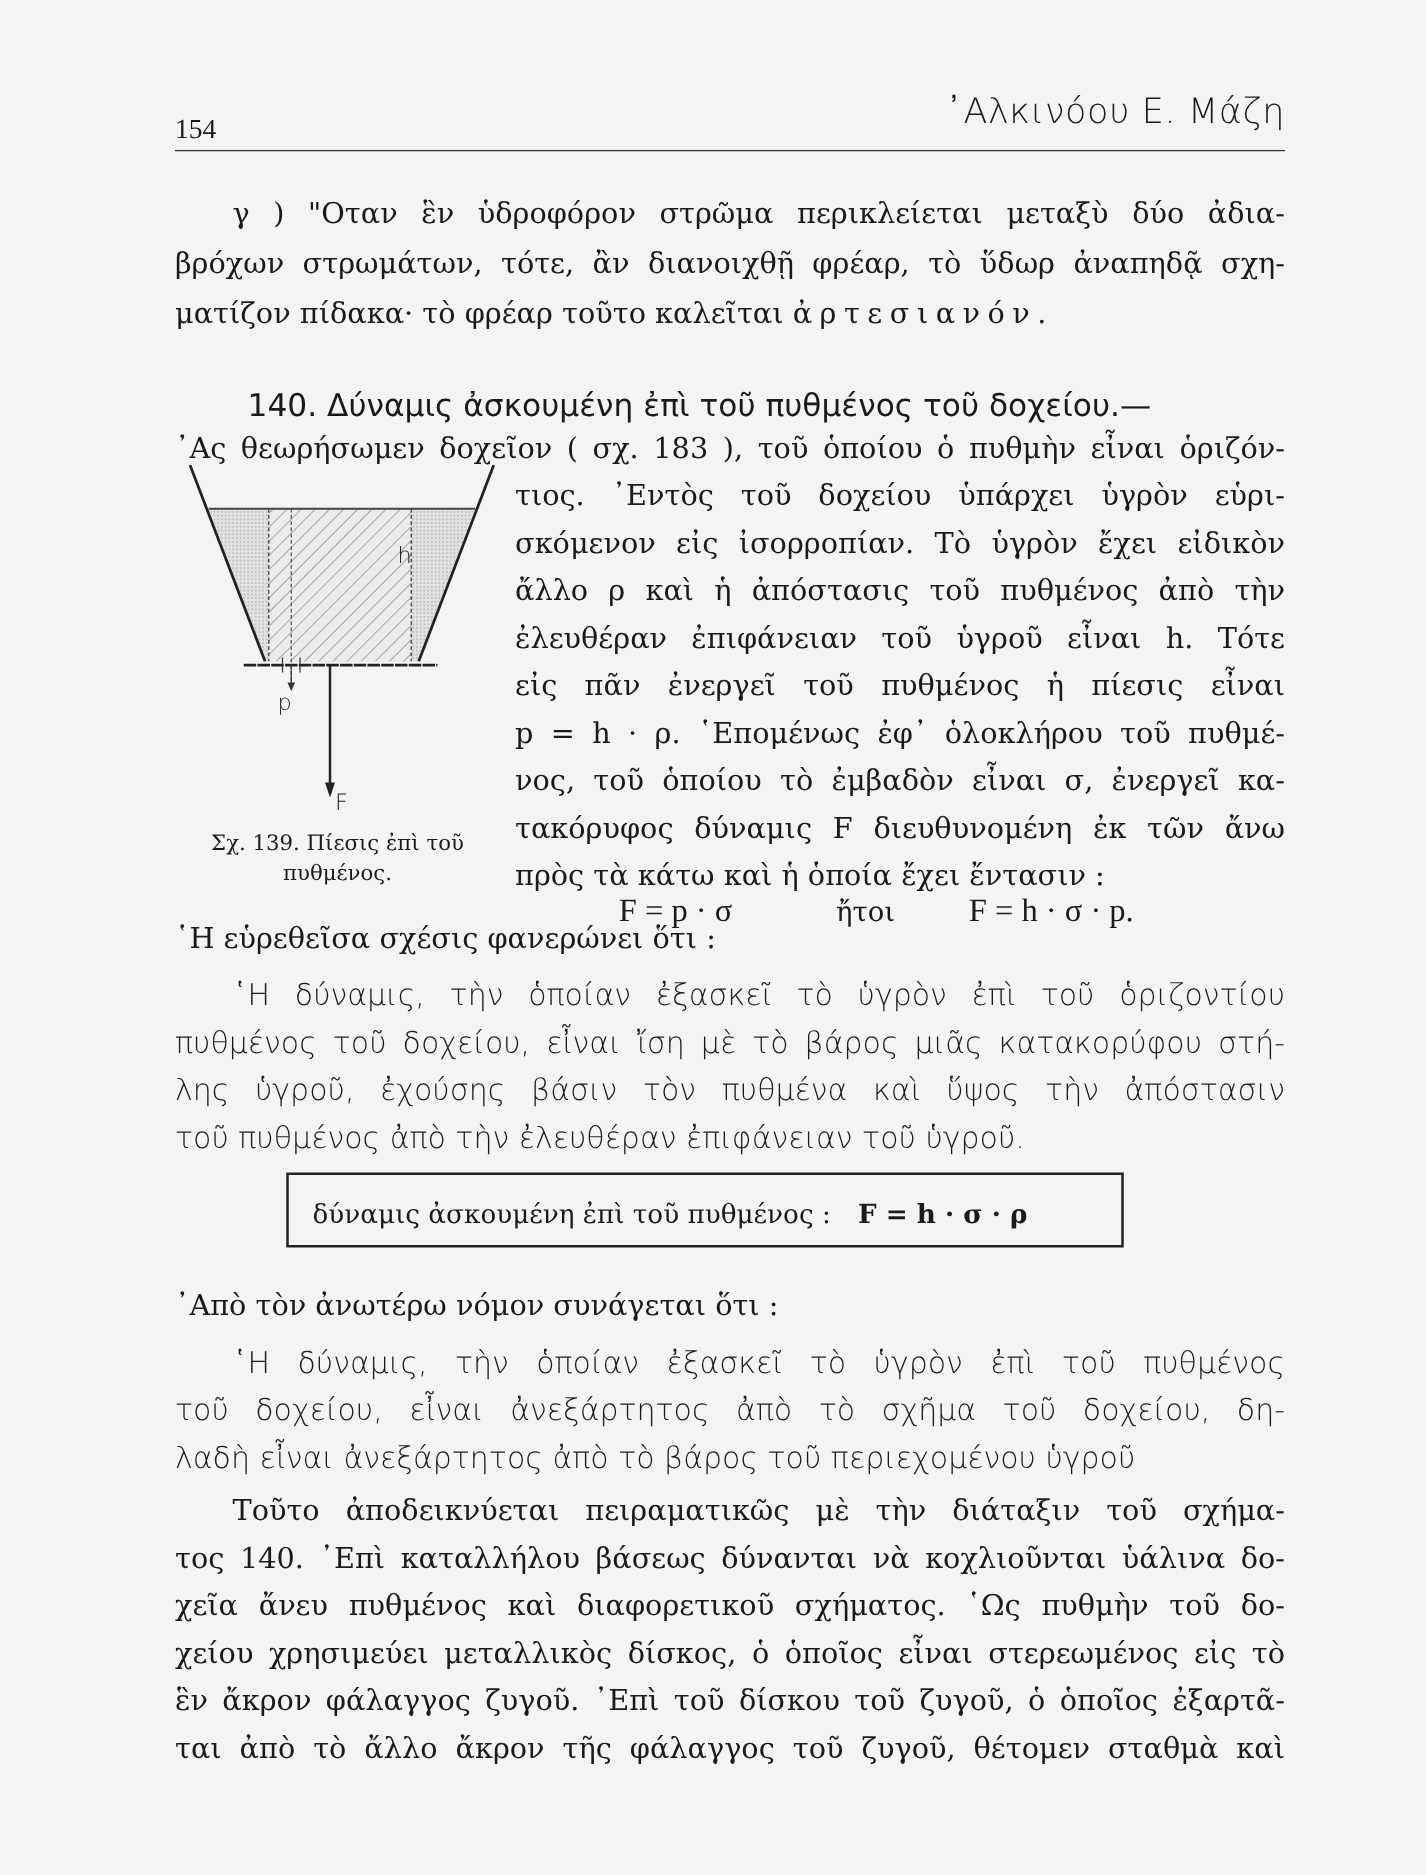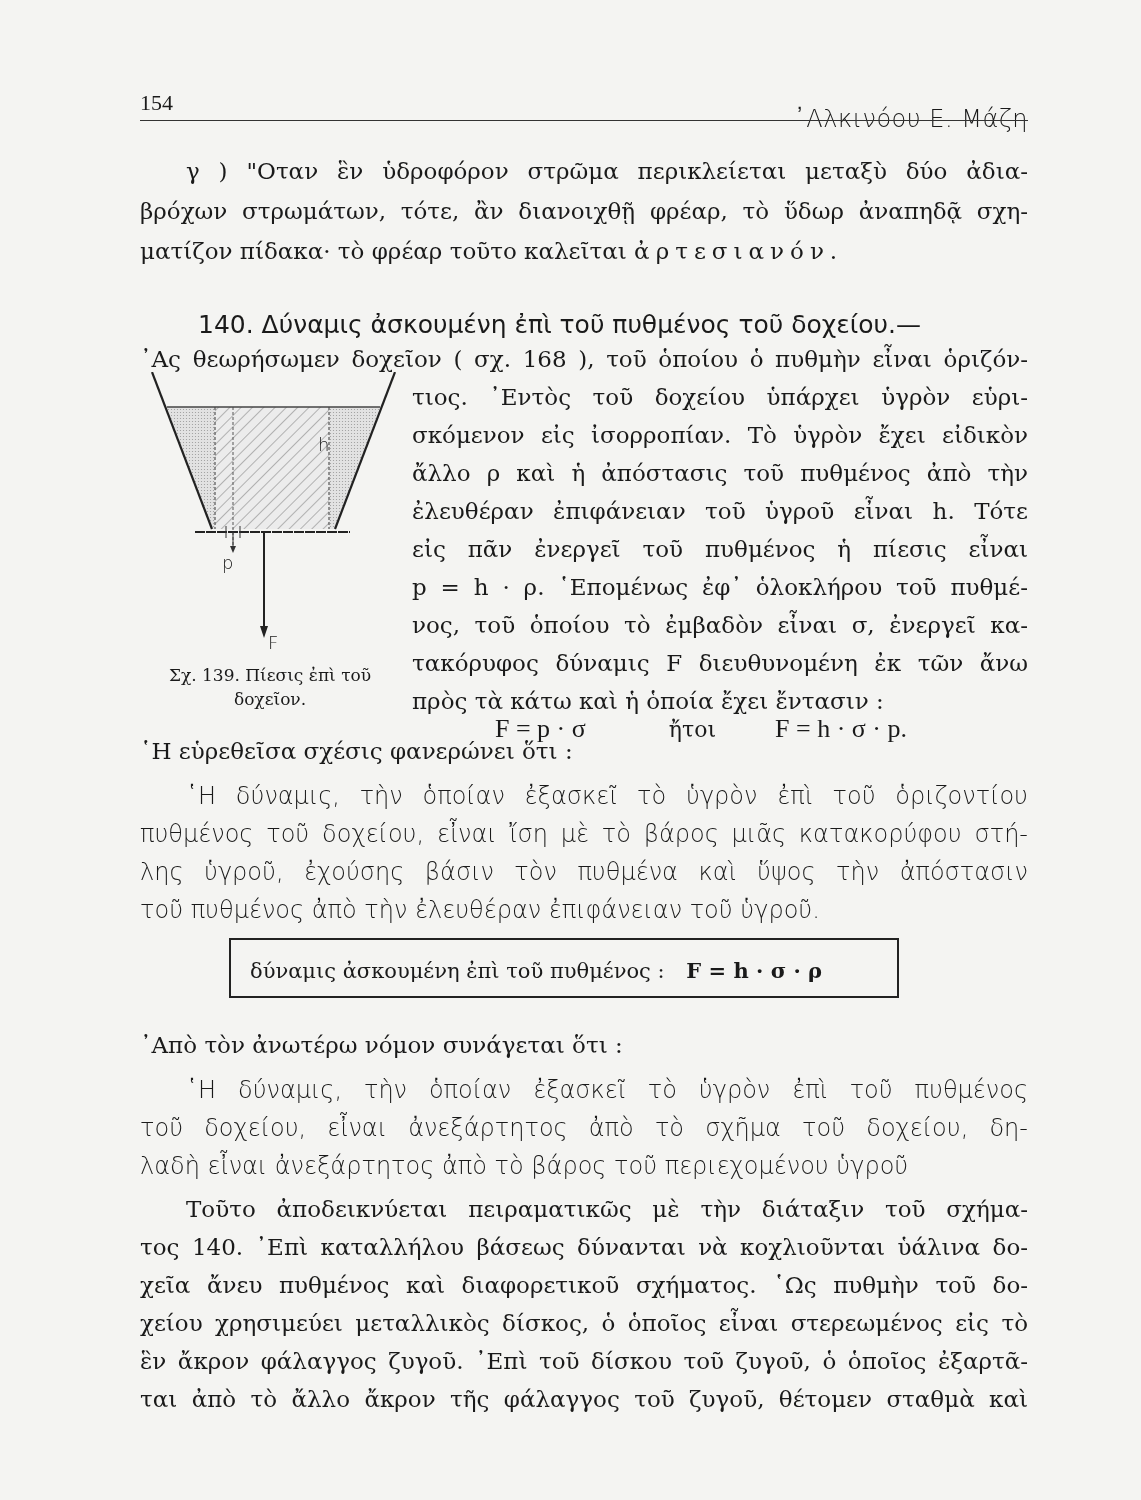--- a/index.html
+++ b/index.html
@@ -6,21 +6,21 @@
   body {
     width: 1141px; height: 1500px;
     background: #f4f4f2;
     position: relative;
     overflow: hidden;
     color: #1a1a1a;
     font-family: "DejaVu Serif", serif;
   }
   .abs { position: absolute; }
   .header-num { left: 140px; top: 90px; font-size: 22px; font-family: "Liberation Serif", serif; }
-  .header-author { right: 113px; top: 105px; font-size: 24px; font-family: "DejaVu Sans", sans-serif; font-weight: 300; letter-spacing: 0.5px; }
+  .header-author { right: 113px; top: 72px; font-size: 28px; font-family: "DejaVu Sans", sans-serif; font-weight: 300; letter-spacing: 0.5px; }
   .header-rule { left: 140px; top: 120px; width: 888px; height: 0; border-top: 1.5px solid #333; }
   .line {
     position: absolute; white-space: nowrap;
     font-family: "DejaVu Serif", serif; font-size: 23px;
     text-align: justify; text-align-last: justify;
   }
   .sans { font-family: "DejaVu Sans", sans-serif; font-weight: 300; }
   .heading { font-family: "DejaVu Sans", sans-serif; font-size: 25px; }
   .spaced { letter-spacing: 6px; }
   .caption { font-size: 17px; text-align: center; font-family: "DejaVu Serif", serif; }
@@ -41,21 +41,21 @@
 <div class="abs header-rule"></div>
 
 <div class="line" style="left:186px; top:158px; width:842px;">γ ) "Οταν ἓν ὑδροφόρον στρῶμα περικλείεται μεταξὺ δύο ἀδια-</div>
 <div class="line" style="left:140px; top:198px; width:888px;">βρόχων στρωμάτων, τότε, ἂν διανοιχθῇ φρέαρ, τὸ ὕδωρ ἀναπηδᾷ σχη-</div>
 <div class="line" style="left:140px; top:238px; text-align:left; text-align-last:left;">
   <span>ματίζον πίδακα· τὸ φρέαρ τοῦτο καλεῖται</span>
   <span class="spaced">ἀρτεσιανόν.</span>
 </div>
 
 <div class="line heading" style="left:198px; top:310px; text-align:left; text-align-last:left;">140. Δύναμις ἀσκουμένη ἐπὶ τοῦ πυθμένος τοῦ δοχείου.—</div>
-<div class="line" style="left:140px; top:346px; width:888px;">᾿Ας θεωρήσωμεν δοχεῖον ( σχ. 168 ), τοῦ ὁποίου ὁ πυθμὴν εἶναι ὁριζόν-</div>
+<div class="line" style="left:140px; top:346px; width:888px;">᾿Ας θεωρήσωμεν δοχεῖον ( σχ. 183 ), τοῦ ὁποίου ὁ πυθμὴν εἶναι ὁριζόν-</div>
 
 <div class="line" style="left:412px; top:384px; width:616px;">τιος. ᾿Εντὸς τοῦ δοχείου ὑπάρχει ὑγρὸν εὑρι-</div>
 <div class="line" style="left:412px; top:422px; width:616px;">σκόμενον εἰς ἰσορροπίαν. Τὸ ὑγρὸν ἔχει εἰδικὸν</div>
 <div class="line" style="left:412px; top:460px; width:616px;">ἄλλο ρ καὶ ἡ ἀπόστασις τοῦ πυθμένος ἀπὸ τὴν</div>
 <div class="line" style="left:412px; top:498px; width:616px;">ἐλευθέραν ἐπιφάνειαν τοῦ ὑγροῦ εἶναι h. Τότε</div>
 <div class="line" style="left:412px; top:536px; width:616px;">εἰς πᾶν ἐνεργεῖ τοῦ πυθμένος ἡ πίεσις εἶναι</div>
 <div class="line" style="left:412px; top:574px; width:616px;">p = h · ρ. ῾Επομένως ἐφ᾿ ὁλοκλήρου τοῦ πυθμέ-</div>
 <div class="line" style="left:412px; top:612px; width:616px;">νος, τοῦ ὁποίου τὸ ἐμβαδὸν εἶναι σ, ἐνεργεῖ κα-</div>
 <div class="line" style="left:412px; top:650px; width:616px;">τακόρυφος δύναμις F διευθυνομένη ἐκ τῶν ἄνω</div>
 <div class="line" style="left:412px; top:688px; text-align:center; text-align-last:left;">πρὸς τὰ κάτω καὶ ἡ ὁποία ἔχει ἔντασιν :</div>
@@ -103,21 +103,21 @@
 
     <line x1="124" y1="160" x2="124" y2="262" stroke="#222" stroke-width="2"></line>
     <polygon points="120,254 128,254 124,266" fill="#222"></polygon>
   </svg>
   <span class="abs sans" style="left:178px; top:62px; font-size:18px;">h</span>
   <span class="abs sans" style="left:82px; top:180px; font-size:18px;">p</span>
   <span class="abs sans" style="left:128px; top:260px; font-size:18px;">F</span>
 </div>
 <div class="abs caption" style="left:140px; top:665px; width:260px;">
   <div>Σχ. 139. Πίεσις ἐπὶ τοῦ</div>
-  <div style="margin-top:4px;">δοχεῖον.</div>
+  <div style="margin-top:4px;">πυθμένος.</div>
 </div>
 
 <div class="line" style="left:140px; top:738px; text-align:right; text-align-last:left;">῾Η εὑρεθεῖσα σχέσις φανερώνει ὅτι :</div>
 <div class="line sans" style="left:186px; top:782px; width:842px; font-size:24px;">῾Η δύναμις, τὴν ὁποίαν ἐξασκεῖ τὸ ὑγρὸν ἐπὶ τοῦ ὁριζοντίου</div>
 <div class="line sans" style="left:140px; top:820px; width:888px; font-size:24px;">πυθμένος τοῦ δοχείου, εἶναι ἴση μὲ τὸ βάρος μιᾶς κατακορύφου στή-</div>
 <div class="line sans" style="left:140px; top:858px; width:888px; font-size:24px;">λης ὑγροῦ, ἐχούσης βάσιν τὸν πυθμένα καὶ ὕψος τὴν ἀπόστασιν</div>
 <div class="line sans" style="left:140px; top:896px; text-align:left; text-align-last:left; font-size:24px;">τοῦ πυθμένος ἀπὸ τὴν ἐλευθέραν ἐπιφάνειαν τοῦ ὑγροῦ.</div>
 
 <div class="abs law-box"></div>
 <div class="abs law-text">

